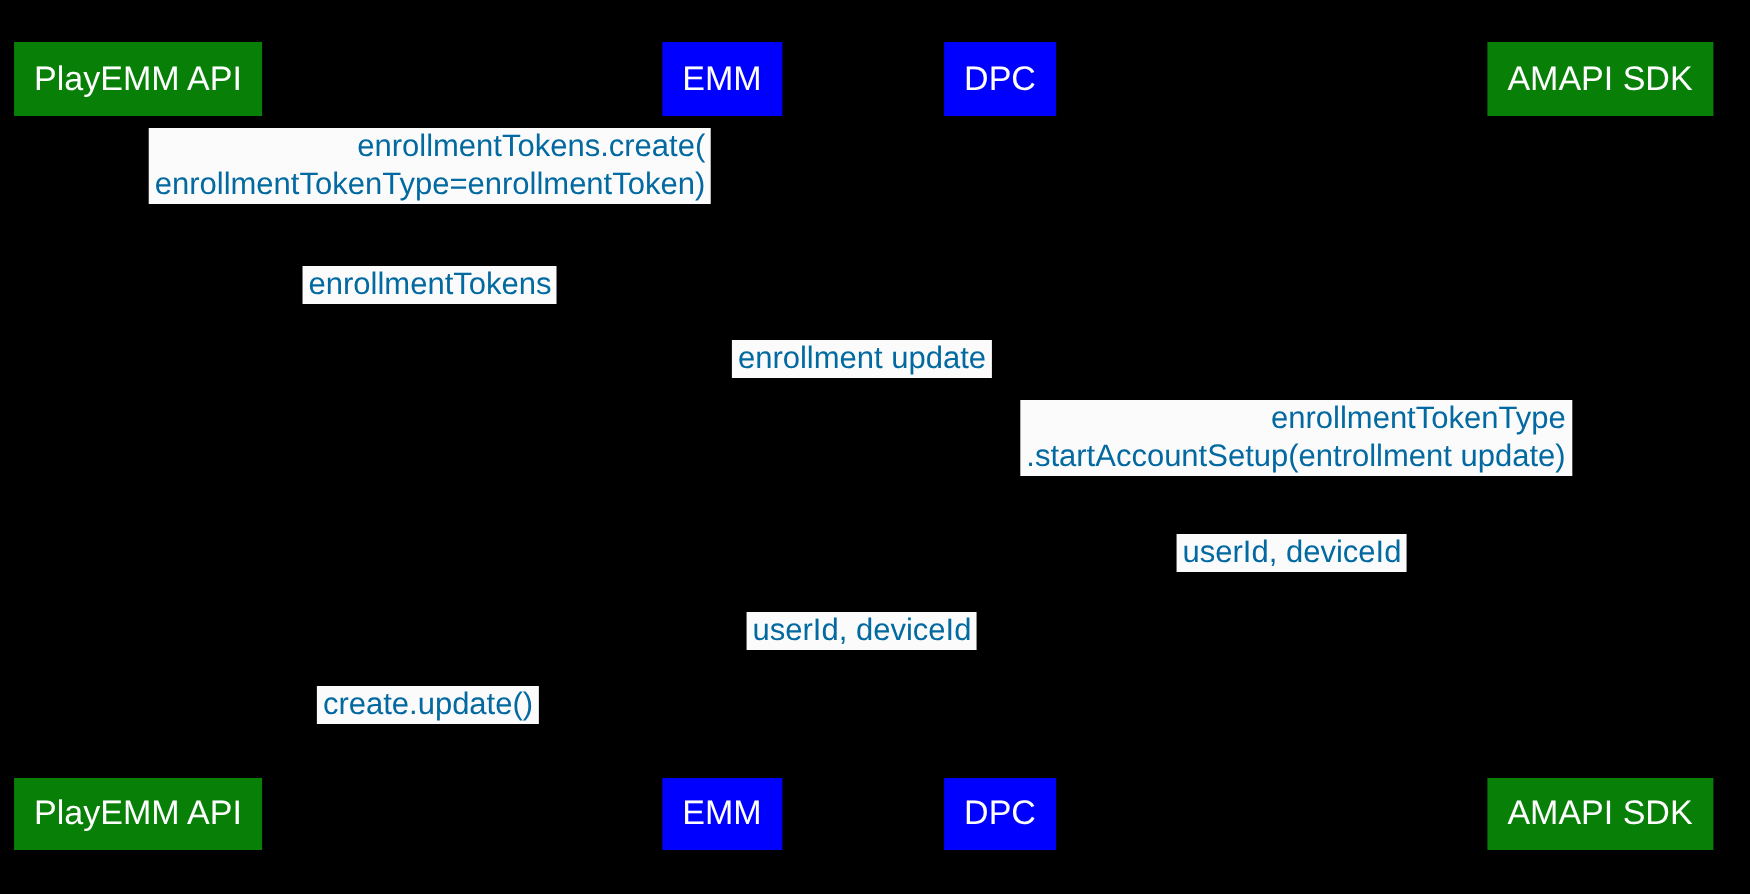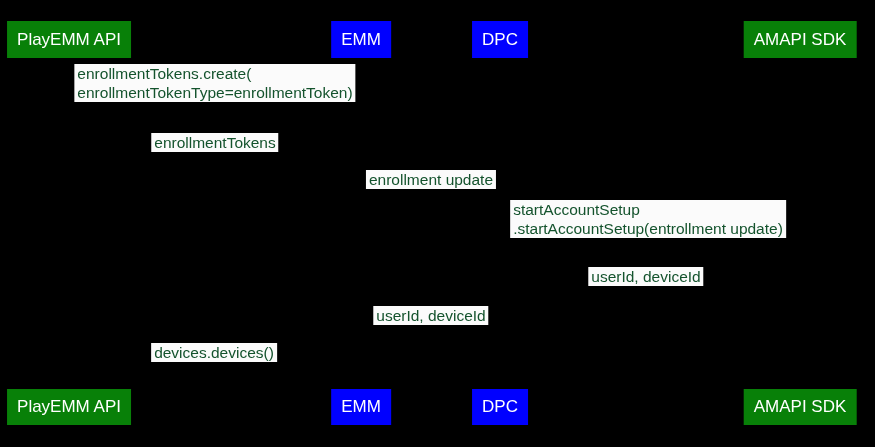--- a/index.html
+++ b/index.html
@@ -15,23 +15,23 @@
     position:absolute;transform:translateX(-50%);
     height:37px;line-height:37px;padding:0 10px;
     color:#fff;font-size:17px;white-space:nowrap;text-align:left;
   }
   .actor.row-top{top:21px;}
   .actor.row-bottom{top:389px;height:36px;line-height:36px;}
   .ax0{left:69px}.ax1{left:361px}.ax2{left:500px}.ax3{left:800px}
 
   .msg{
     position:absolute;transform:translateX(-50%);
-    background:#fbfbfb;color:#14532d;
+    background:#fbfbfb;color:#0369a1;
     font-size:15.5px;line-height:19px;padding:0 3px;
-    text-align:left;white-space:nowrap;
+    text-align:right;white-space:nowrap;
   }
   .m0{left:215px;top:64px}
   .m1{left:215px;top:133px}
   .m2{left:431px;top:170px}
   .m3{left:648px;top:200px}
   .m4{left:646px;top:267px}
   .m5{left:431px;top:306px}
   .m6{left:214px;top:343px}
 </style>
 </head>
@@ -53,31 +53,31 @@
     <div>enrollmentTokens.create(</div>
     <div>enrollmentTokenType=enrollmentToken)</div>
   </div>
   <div class="msg m1">
     <div>enrollmentTokens</div>
   </div>
   <div class="msg m2">
     <div>enrollment update</div>
   </div>
   <div class="msg m3">
-    <div>startAccountSetup</div>
+    <div>enrollmentTokenType</div>
     <div>.startAccountSetup(entrollment update)</div>
   </div>
   <div class="msg m4">
     <div>userId, deviceId</div>
   </div>
   <div class="msg m5">
     <div>userId, deviceId</div>
   </div>
   <div class="msg m6">
-    <div>devices.devices()</div>
+    <div>create.update()</div>
   </div>
 
   <div class="actor row-bottom ax0" style="background: rgb(8, 128, 8);">PlayEMM API</div>
   <div class="actor row-bottom ax1" style="background: rgb(0, 0, 255);">EMM</div>
   <div class="actor row-bottom ax2" style="background: rgb(0, 0, 255);">DPC</div>
   <div class="actor row-bottom ax3" style="background: rgb(8, 128, 8);">AMAPI SDK</div>
 
 </div>
 
 </body></html>

